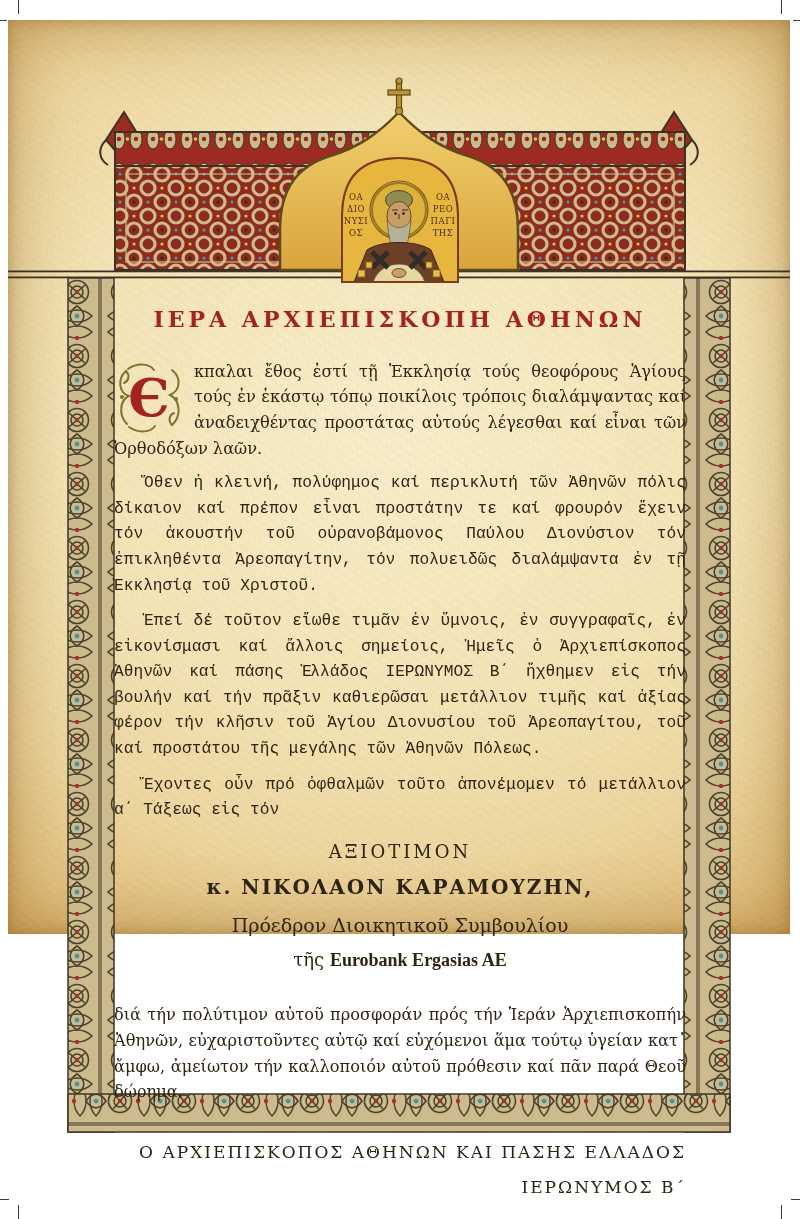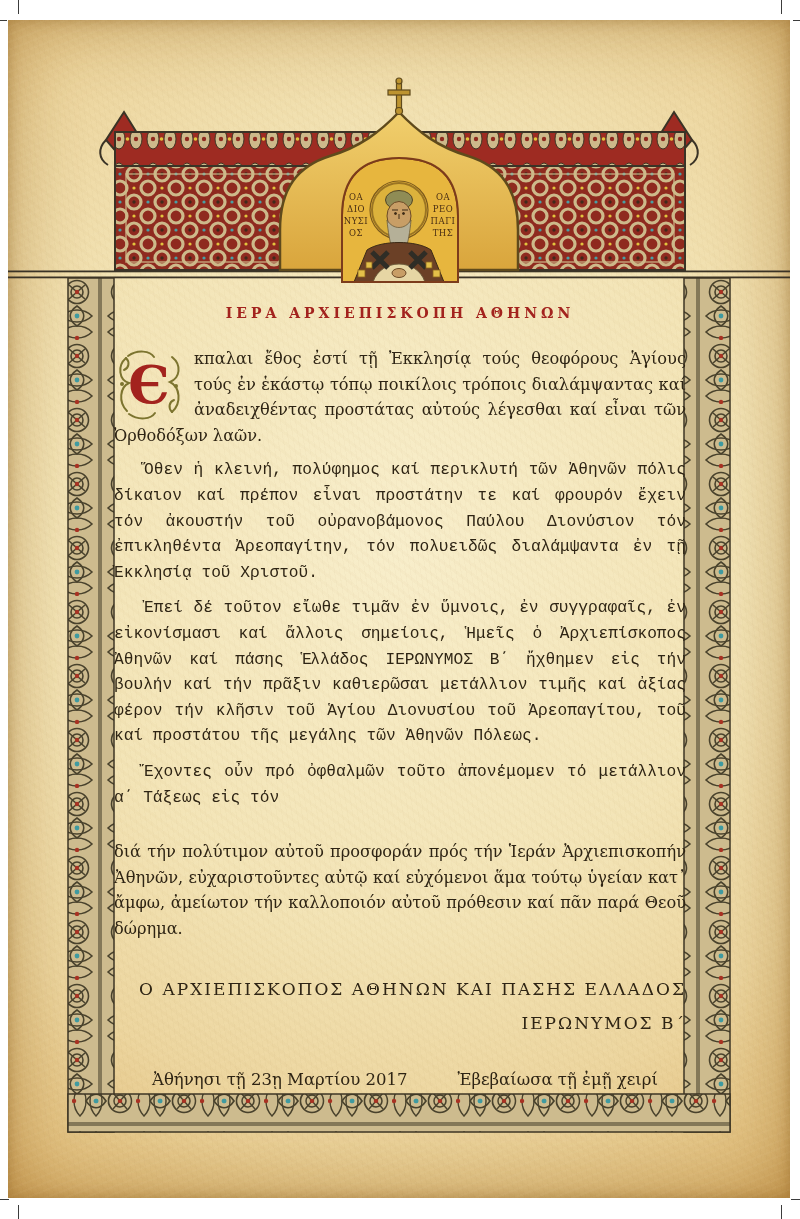--- a/index.html
+++ b/index.html
@@ -4,42 +4,42 @@
 <style>
   html,body{margin:0;padding:0;}
   body{
     width:800px;height:1219px;position:relative;background:#ffffff;
     font-family:"DejaVu Serif", serif; overflow:hidden;
   }
   
   .cm{position:absolute;background:#3c3c3c;}
   
   .page{
-    position:absolute;left:8px;top:20px;width:782px;height:1178px;
+    position:absolute;left:8px;top:20px;width:782px;height:914px;
     background:
       radial-gradient(ellipse 115% 85% at 50% 44%,
         #f8eecb 0%, #f3e4b6 38%, #ecd59e 58%, #e0bd7b 74%,
         #cf9c4e 88%, #bd873c 97%, #b37f36 100%);
     box-shadow: inset 0 0 70px rgba(140,88,18,.45), inset 0 0 14px rgba(110,65,10,.35);
   }
   .texture{
     position:absolute;inset:0;pointer-events:none;opacity:.5;
     background:
       repeating-linear-gradient(37deg, rgba(150,100,35,.05) 0 3px, rgba(255,255,255,0) 3px 8px),
       repeating-linear-gradient(-21deg, rgba(255,250,230,.06) 0 2px, rgba(255,255,255,0) 2px 7px),
       repeating-linear-gradient(81deg, rgba(120,80,25,.04) 0 1px, rgba(255,255,255,0) 1px 5px);
   }
   .ornament{position:absolute;left:0;top:0;pointer-events:none;}
   
   .text-col{
     position:absolute;left:106px;top:282px;width:572px;
     color:#2e2414;font-size:16.2px;line-height:1.58;
   }
   .doc-title{
-    text-align:center;color:#a3231e;font-weight:bold;font-size:14px;
+    text-align:center;color:#a3231e;font-weight:bold;font-size:22px;
     letter-spacing:4px;margin:0 0 22px 0;
   }
   .para{margin:0 0 10px 0;text-align:justify;}
   .indent{text-indent:30px;font-family:Liberation Mono, monospace;}
   .dropcap{
     float:left;width:70px;height:74px;margin:2px 10px 0 0;position:relative;
   }
   .dc-letter{
     position:absolute;inset:0;display:flex;align-items:center;justify-content:center;
     font-weight:bold;font-size:52px;color:#a3231e;line-height:1;
@@ -236,20 +236,29 @@
           <circle cx="62" cy="38" r="2" fill="#7c742f"></circle>
         </svg>
         <span class="dc-letter">Є</span>
       </span><span>κπαλαι ἔθος ἐστί τῇ Ἐκκλησίᾳ τούς θεοφόρους Ἁγίους τούς ἐν ἑκάστῳ τόπῳ ποικίλοις τρόποις διαλάμψαντας καί ἀναδειχθέντας προστάτας αὐτούς λέγεσθαι καί εἶναι τῶν Ὀρθοδόξων λαῶν.</span>
     </p>
 
     <p class="para indent">Ὅθεν ἡ κλεινή, πολύφημος καί περικλυτή τῶν Ἀθηνῶν πόλις δίκαιον καί πρέπον εἶναι προστάτην τε καί φρουρόν ἔχειν τόν ἀκουστήν τοῦ οὐρανοβάμονος Παύλου Διονύσιον τόν ἐπικληθέντα Ἀρεοπαγίτην, τόν πολυειδῶς διαλάμψαντα ἐν τῇ Ἐκκλησίᾳ τοῦ Χριστοῦ.</p>
     <p class="para indent">Ἐπεί δέ τοῦτον εἴωθε τιμᾶν ἐν ὕμνοις, ἐν συγγραφαῖς, ἐν εἰκονίσμασι καί ἄλλοις σημείοις, Ἡμεῖς ὁ Ἀρχιεπίσκοπος Ἀθηνῶν καί πάσης Ἑλλάδος ΙΕΡΩΝΥΜΟΣ Β΄ ἤχθημεν εἰς τήν βουλήν καί τήν πρᾶξιν καθιερῶσαι μετάλλιον τιμῆς καί ἀξίας φέρον τήν κλῆσιν τοῦ Ἁγίου Διονυσίου τοῦ Ἀρεοπαγίτου, τοῦ καί προστάτου τῆς μεγάλης τῶν Ἀθηνῶν Πόλεως.</p>
     <p class="para indent" style="margin-bottom:14px">Ἔχοντες οὖν πρό ὀφθαλμῶν τοῦτο ἀπονέμομεν τό μετάλλιον α΄ Τάξεως εἰς τόν</p>
 
+    <div class="honoree">
+      <div class="hon-1">ΑΞΙΟΤΙΜΟΝ</div>
+      <div class="hon-2">κ. ΝΙΚΟΛΑΟΝ ΚΑΡΑΜΟΥΖΗΝ,</div>
+      <div class="hon-3">Πρόεδρον Διοικητικοῦ Συμβουλίου</div>
+      <div class="hon-4">
+        <span>τῆς</span>
+        <span class="latin">Eurobank Ergasias AE</span>
+      </div>
+    </div>
 
     <p class="para" style="margin-top:28px">διά τήν πολύτιμον αὐτοῦ προσφοράν πρός τήν Ἱεράν Ἀρχιεπισκοπήν Ἀθηνῶν, εὐχαριστοῦντες αὐτῷ καί εὐχόμενοι ἅμα τούτῳ ὑγείαν κατ᾽ ἄμφω, ἀμείωτον τήν καλλοποιόν αὐτοῦ πρόθεσιν καί πᾶν παρά Θεοῦ δώρημα.</p>
 
     <div class="sig">
       <div class="sig-line">Ο ΑΡΧΙΕΠΙΣΚΟΠΟΣ ΑΘΗΝΩΝ ΚΑΙ ΠΑΣΗΣ ΕΛΛΑΔΟΣ</div>
       <div class="sig-line">ΙΕΡΩΝΥΜΟΣ Β΄</div>
     </div>
 
     <div class="dateline">
       <span>Ἀθήνησι τῇ 23ῃ Μαρτίου 2017</span>

